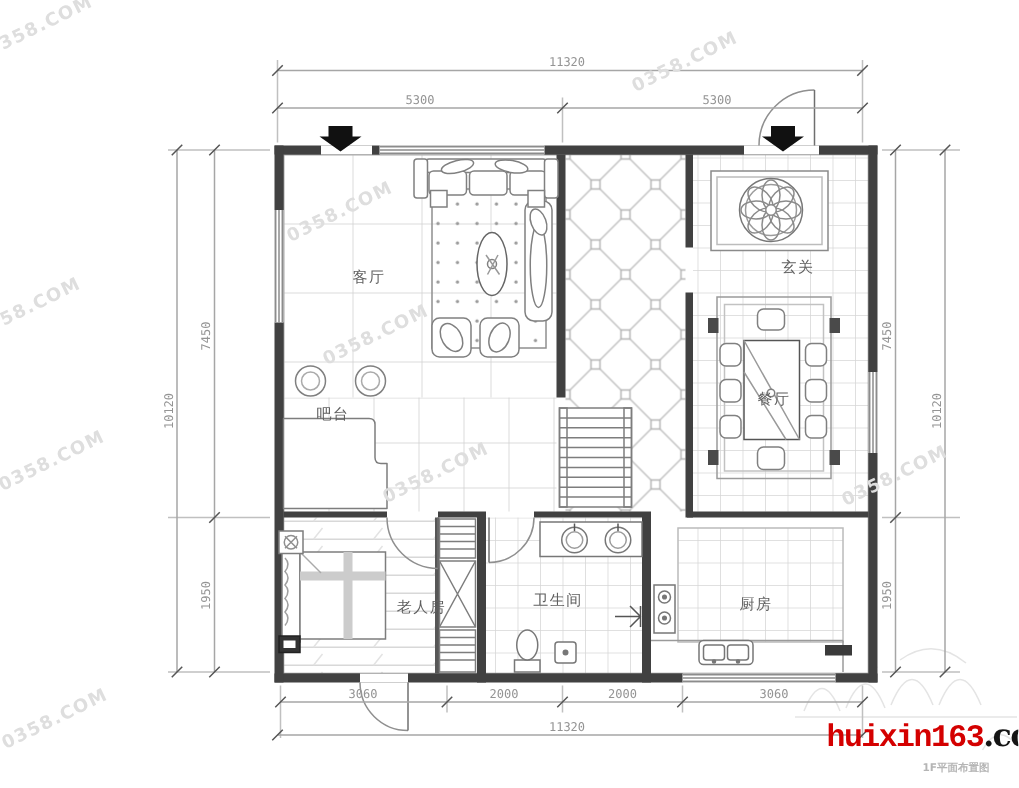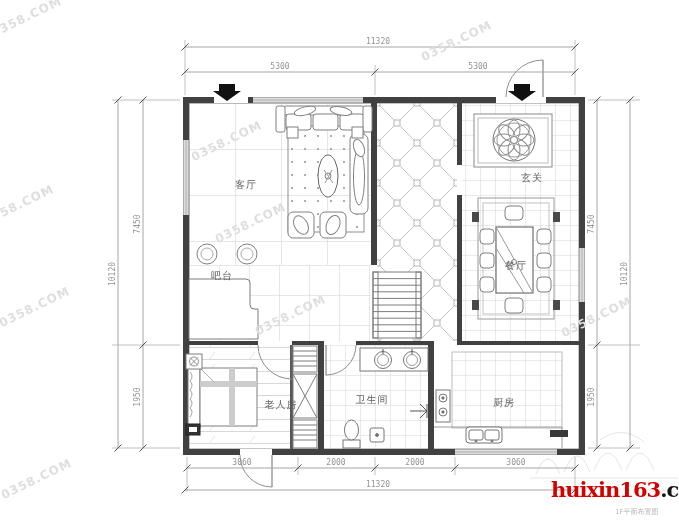--- a/index.html
+++ b/index.html
@@ -6,24 +6,24 @@
   .stage{position:relative;width:679px;height:525px;background:#fff;overflow:hidden;
          font-family:"DejaVu Sans",sans-serif;}
   svg{position:absolute;left:0;top:0;}
   svg text{font-family:"DejaVu Sans",sans-serif;}
   .dimt{font-family:"DejaVu Sans Mono",monospace;font-size:8px;fill:#949494;}
   .room{font-size:10px;fill:#5f5f5f;letter-spacing:1px;}
   .wm{position:absolute;transform:rotate(-26deg);font-size:12px;font-weight:bold;
       color:#dedede;white-space:nowrap;letter-spacing:1px;pointer-events:none;}
   .brand{position:absolute;left:551px;top:477px;font-family:"DejaVu Serif",serif;
          font-weight:bold;font-size:21px;letter-spacing:-1px;white-space:nowrap;}
-  .brand .red{color:#d40000;}
+  .brand .red{color:#d40000;font-family:Liberation Mono, monospace;}
   .brand .blk{color:#151515;}
   .brand-caption{position:absolute;left:615px;top:507px;font-size:7px;color:#b5b5b5;
-                 letter-spacing:0;}
+                 letter-spacing:0;font-weight:bold;}
 </style>
 </head>
 <body>
 
 <div class="stage">
 
 <svg width="679" height="525" viewBox="0 0 679 525">
   <defs>
     <pattern id="bigTile" width="46" height="46" patternUnits="userSpaceOnUse" x="189" y="103">
       <path d="M46 0H0V46" fill="none" stroke="#cfcfcf" stroke-width="1"></path>

